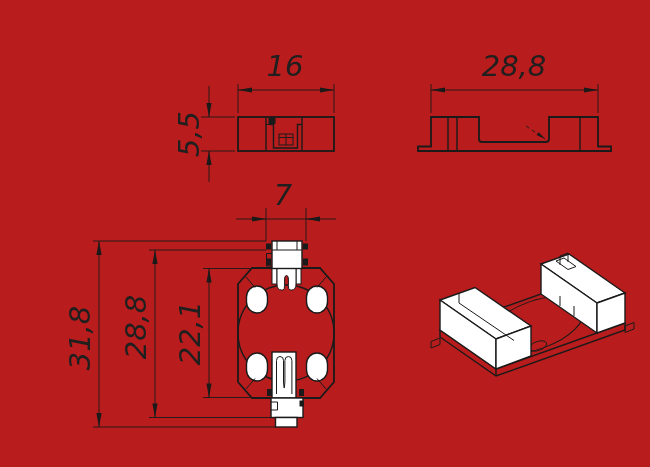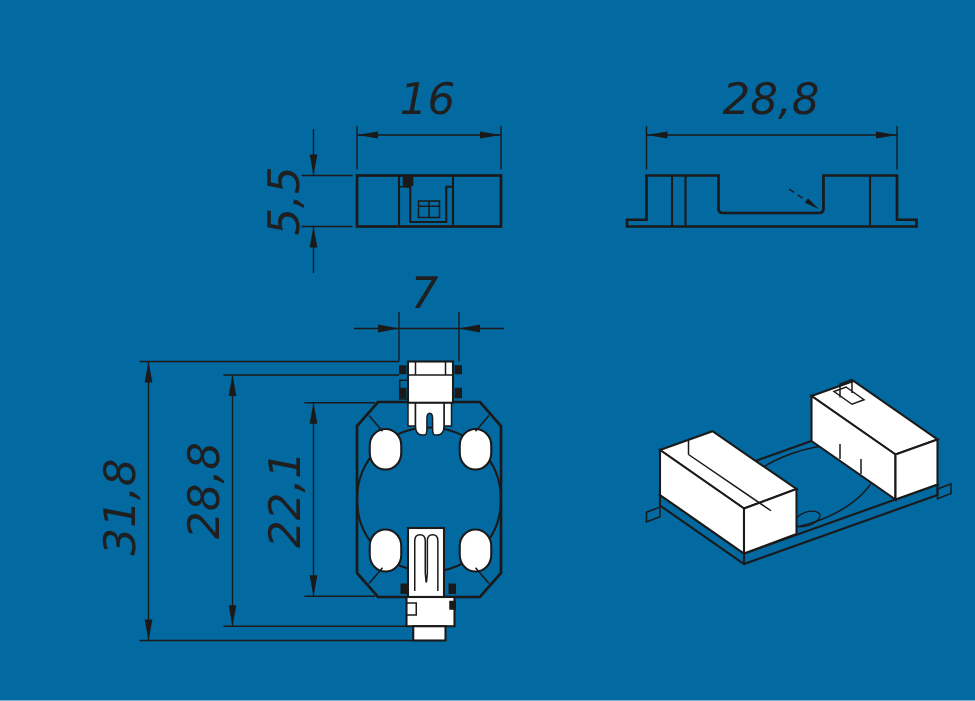--- a/index.html
+++ b/index.html
@@ -1,19 +1,19 @@
 <!DOCTYPE html>
 <html><head>
 <meta charset="utf-8">
 <style>
   html,body{margin:0;padding:0;background:#e8e8e8;}
   .sheet{
     position:relative;
     width:650px;height:467px;
-    background:#0369a1;
+    background:#b91c1c;
     overflow:hidden;
     font-family:"DejaVu Sans",sans-serif;
     text-decoration:underline;
   }
   svg{display:block;}
   .ln{stroke:#1a1a1a;fill:none;}
   .thick{stroke-width:1.8;}
   .med{stroke-width:1.4;}
   .thin{stroke-width:1;}
   .vthin{stroke-width:0.9;}

